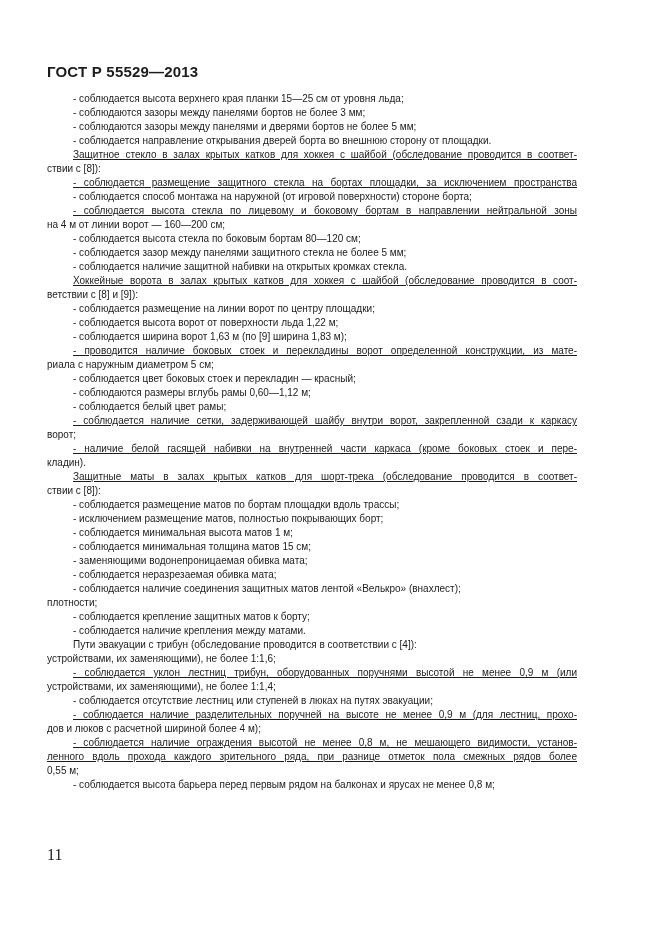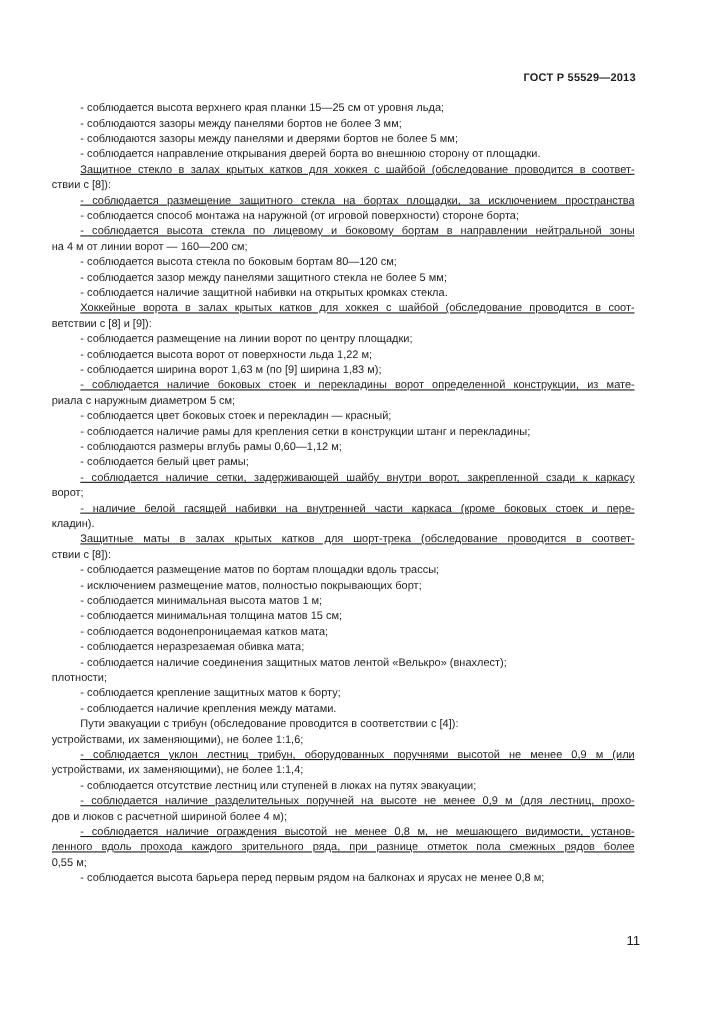--- a/index.html
+++ b/index.html
@@ -11,23 +11,23 @@
     position: relative;
     overflow: hidden;
   }
   .page {
     position: absolute; left: 0; top: 0;
     width: 661px; height: 936px;
     background: #ffffff;
   }
   .doc-header {
     position: absolute; top: 66px; left: 47px; width: 531px;
-    text-align: right;
+    text-align: left;
     font-weight: bold;
-    font-size: 10px;
+    font-size: 15px;
     line-height: 12px;
     letter-spacing: 0.2px;
   }
   .doc-body {
     position: absolute; top: 92px; left: 47px; width: 530px;
     font-size: 10px;
     line-height: 14px;
   }
   .para { margin: 0; padding: 0; }
   .line {
@@ -35,23 +35,24 @@
     overflow: hidden;
   }
   .line.indent { text-indent: 26px; }
   .line.justify {
     text-align: justify;
     text-align-last: justify;
     text-decoration: underline;
   }
   .page-number {
     position: absolute; top: 849px; left: 47px; width: 535px;
-    text-align: right;
-    font-size: 12px;
+    text-align: left;
+    font-size: 16px;
     line-height: 12px;
+    font-family: Liberation Serif, serif;
   }
 </style>
 </head>
 <body>
 
 <div class="page">
   <div class="doc-header">ГОСТ Р 55529—2013</div>
 
   <div class="doc-body">
       <div class="para">
@@ -96,28 +97,25 @@
       <div class="para">
         <div class="line indent">- соблюдается размещение на линии ворот по центру площадки;</div>
       </div>
       <div class="para">
         <div class="line indent">- соблюдается высота ворот от поверхности льда 1,22 м;</div>
       </div>
       <div class="para">
         <div class="line indent">- соблюдается ширина ворот 1,63 м (по [9] ширина 1,83 м);</div>
       </div>
       <div class="para">
-        <div class="line indent justify">- соблюдается наличие боковых стоек и перекладины ворот определенной конструкции, из мате-</div>
+        <div class="line indent justify">- проводится наличие боковых стоек и перекладины ворот определенной конструкции, из мате-</div>
         <div class="line">риала с наружным диаметром 5 см;</div>
       </div>
       <div class="para">
         <div class="line indent">- соблюдается цвет боковых стоек и перекладин — красный;</div>
-      </div>
-      <div class="para">
-        <div class="line indent">- соблюдается наличие рамы для крепления сетки в конструкции штанг и перекладины;</div>
       </div>
       <div class="para">
         <div class="line indent">- соблюдаются размеры вглубь рамы 0,60—1,12 м;</div>
       </div>
       <div class="para">
         <div class="line indent">- соблюдается белый цвет рамы;</div>
       </div>
       <div class="para">
         <div class="line indent justify">- соблюдается наличие сетки, задерживающей шайбу внутри ворот, закрепленной сзади к каркасу</div>
         <div class="line">ворот;</div>
@@ -136,21 +134,21 @@
       <div class="para">
         <div class="line indent">- исключением размещение матов, полностью покрывающих борт;</div>
       </div>
       <div class="para">
         <div class="line indent">- соблюдается минимальная высота матов 1 м;</div>
       </div>
       <div class="para">
         <div class="line indent">- соблюдается минимальная толщина матов 15 см;</div>
       </div>
       <div class="para">
-        <div class="line indent">- соблюдается водонепроницаемая катков мата;</div>
+        <div class="line indent">- заменяющими водонепроницаемая обивка мата;</div>
       </div>
       <div class="para">
         <div class="line indent">- соблюдается неразрезаемая обивка мата;</div>
       </div>
       <div class="para">
         <div class="line indent">- соблюдается наличие соединения защитных матов лентой «Велькро» (внахлест);</div>
       </div>
       <div class="para">
         <div class="line">плотности;</div>
       </div>

